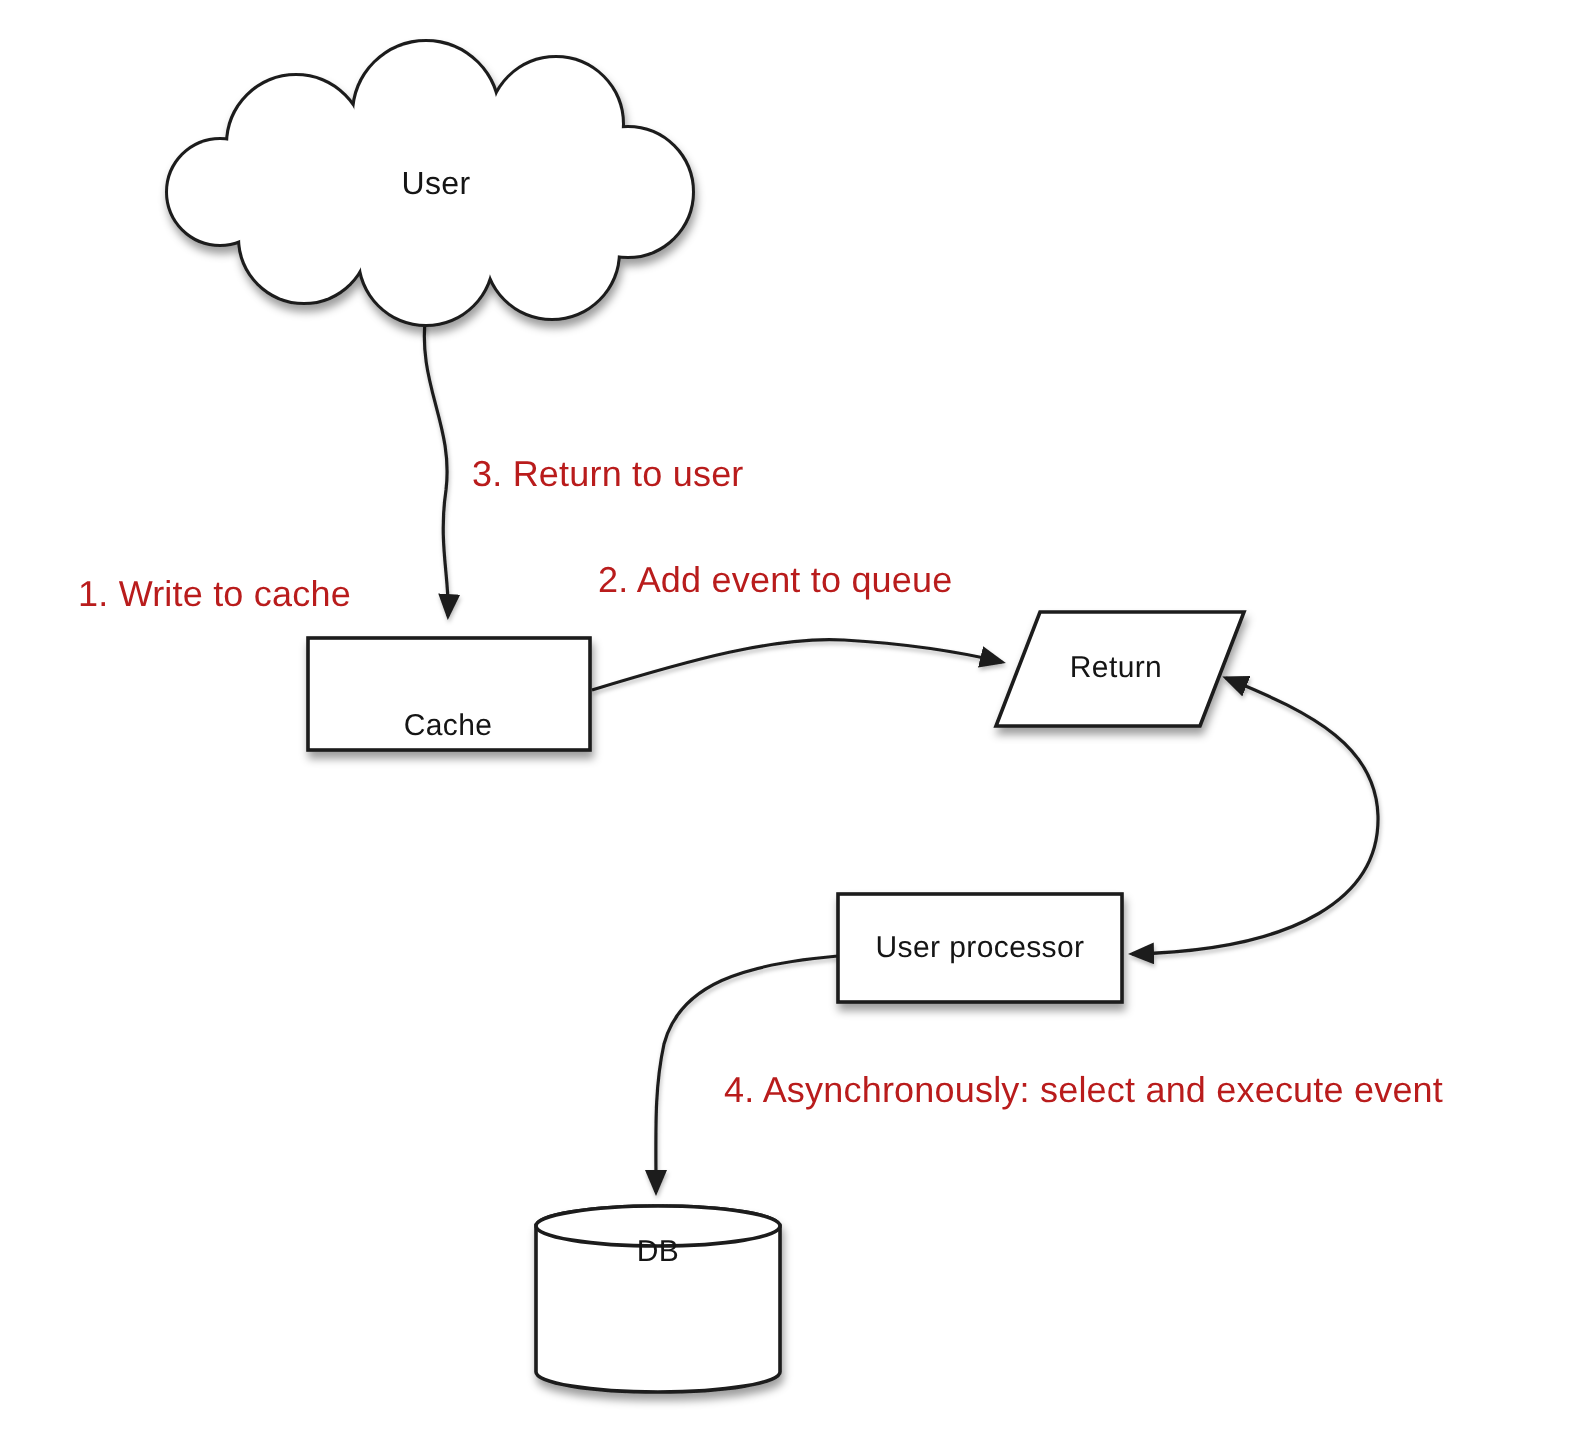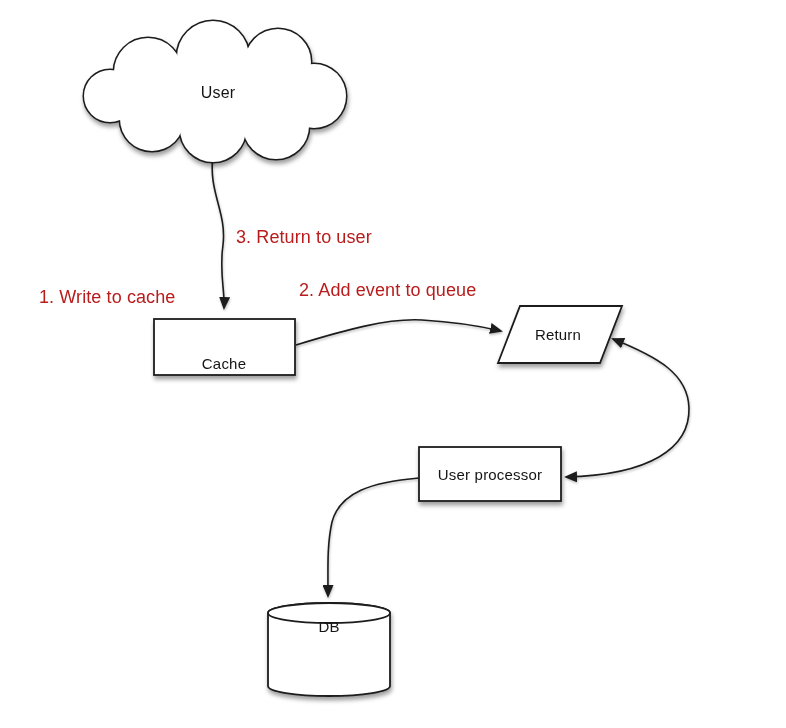--- a/index.html
+++ b/index.html
@@ -106,14 +106,15 @@
   <div class="node-label" style="left:490px; top:474px;">User processor</div>
 
   <div class="node-label" style="left:329px; top:626px;">DB</div>
 
   <div class="step-label" style="left:39px; top:259px;margin-top:28px;">1. Write to cache</div>
 
   <div class="step-label" style="left:299px; top:280px;">2. Add event to queue</div>
 
   <div class="step-label" style="left:236px; top:227px;">3. Return to user</div>
 
+  <div class="step-label" style="left:362px; top:535px;">4. Asynchronously: select and execute event</div>
 
 </div>
 
 </body></html>

